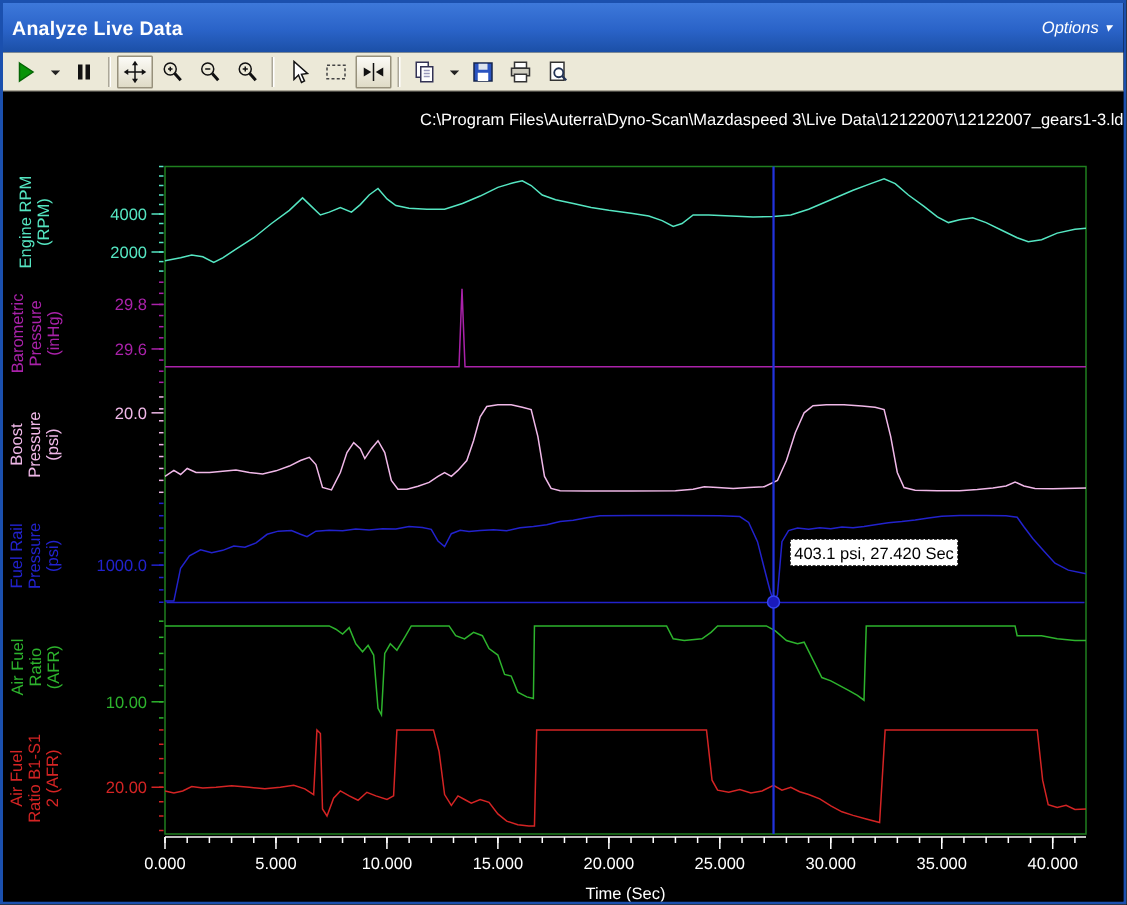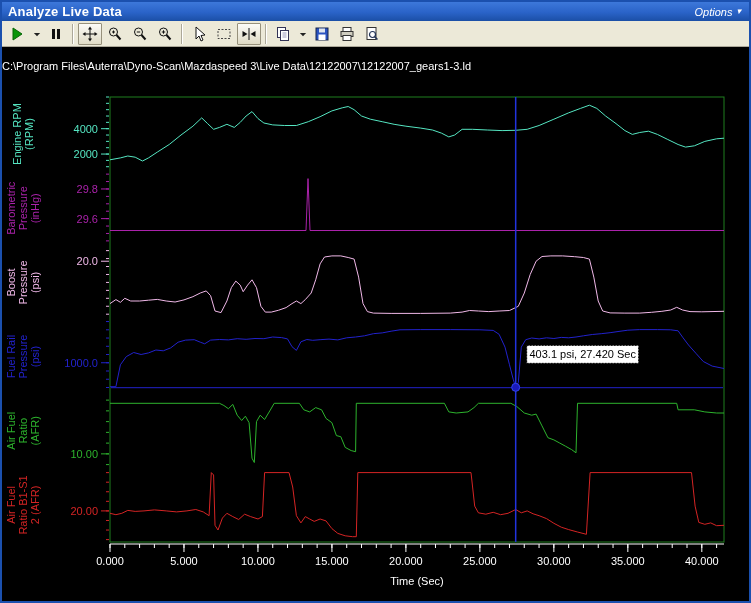--- a/index.html
+++ b/index.html
@@ -4,21 +4,21 @@
 <style>
   html,body{margin:0;padding:0;background:#555;}
   *{box-sizing:border-box;}
   .window{
     position:relative;width:751px;height:603px;
     border:2px solid #1b50ae;background:#000;
     font-family:"Liberation Sans",sans-serif;
     overflow:hidden;
   }
   .titlebar{
-    height:19px;display:flex;justify-content:space-between;align-items:center;
+    height:33px;display:flex;justify-content:space-between;align-items:center;
     padding:0 8px 0 6px;
     background:linear-gradient(#3d78da,#2a63c8 55%,#1b4fa6);
     color:#fff;
   }
   .titlebar .title{font-size:13px;font-weight:bold;letter-spacing:.2px;}
   .titlebar .options{font-size:11px;display:flex;align-items:center;gap:4px;cursor:default;font-style:italic;}
   .titlebar .caret{font-size:9px;line-height:1;}
   .toolbar{
     height:26px;display:flex;align-items:center;gap:1px;
     background:#ece9d8;border-bottom:1px solid #aca899;padding:0 3px;
@@ -27,21 +27,21 @@
     width:24px;height:22px;display:flex;align-items:center;justify-content:center;
     background:transparent;border:1px solid transparent;padding:0;margin:0;
   }
   .tb.narrow{width:13px;}
   .tb.pressed{border:1px solid #97917c;background:linear-gradient(#fcfbf7,#dfdbc6);border-radius:1px;}
   .tb svg{width:16px;height:16px;display:block;}
   .tb.narrow svg{width:10px;height:16px;}
   .tbsep{width:2px;height:20px;margin:0 3px;border-left:1px solid #aca899;border-right:1px solid #fff;}
   .client{position:relative;height:551px;background:#000;}
   .filepath{
-    position:absolute;top:13px;left:0;right:0;text-align:left;
+    position:absolute;top:13px;left:0;right:0;text-align:right;
     color:#fff;font-size:11px;white-space:nowrap;
   }
   .client svg{position:absolute;top:0;left:0;}
   text{font-family:"Liberation Sans",sans-serif;}
 </style>
 </head>
 <body>
 
 <div class="window">
   <div class="titlebar">

